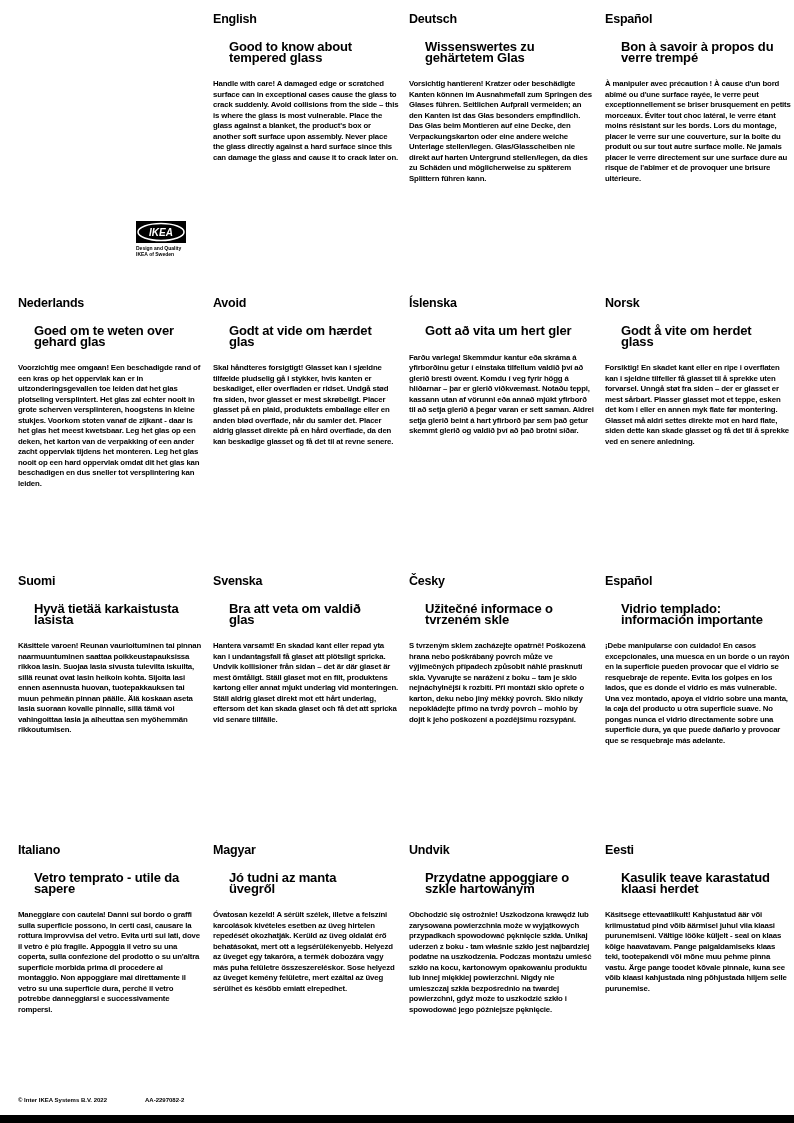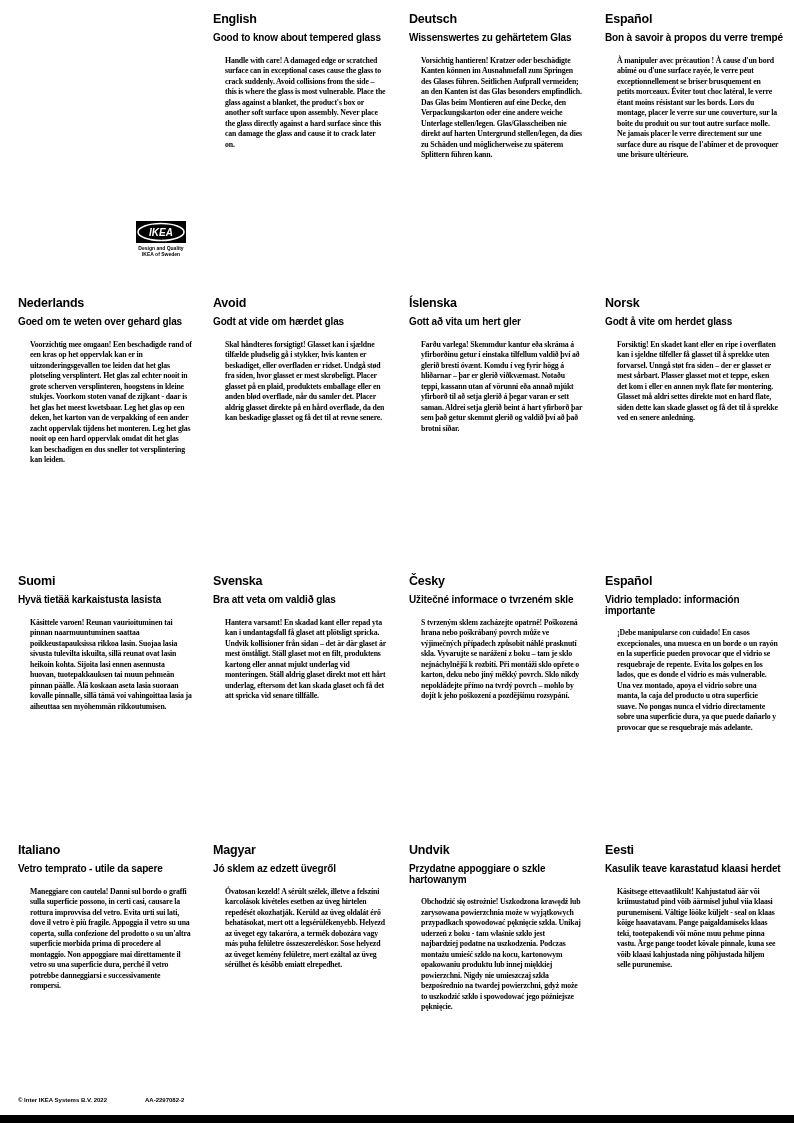--- a/index.html
+++ b/index.html
@@ -12,38 +12,37 @@
     color:#000;
   }
   .lang{position:absolute;width:186px;}
   .lang h2{
     margin:0 0 7px 0;
     font-size:12.5px;
     font-weight:bold;
     letter-spacing:-0.2px;
   }
   .lang .t{
-    margin:0;
-    font-size:10px;
+    margin:16px;
+    font-size:13px;
     font-weight:bold;
     line-height:10.5px;
     letter-spacing:-0.15px;
   }
   .lang .b{
-    margin:12px;
+    margin:0;
     font-size:7.8px;
     font-weight:bold;
     line-height:10.5px;
     letter-spacing:-0.15px;
-    font-family:Liberation Serif, serif;
   }
   .c1{left:18px}.c2{left:213px}.c3{left:409px}.c4{left:605px}
   .r1{top:12px}.r2{top:296px}.r3{top:574px}.r4{top:843px}
 
-  .logo-block{position:absolute;left:136px;top:221px;width:50px;text-align:center;}
+  .logo-block{position:absolute;left:136px;top:221px;width:50px;}
   .ikea-logo{display:block;width:50px;height:22px;}
   .logo-tagline{
     margin-top:2px;
     font-size:5px;
     font-weight:bold;
     line-height:6px;
     letter-spacing:0;
     white-space:nowrap;
   }
   .footer{
@@ -132,21 +131,21 @@
     <p class="b">¡Debe manipularse con cuidado! En casos excepcionales, una muesca en un borde o un rayón en la superficie pueden provocar que el vidrio se resquebraje de repente. Evita los golpes en los lados, que es donde el vidrio es más vulnerable. Una vez montado, apoya el vidrio sobre una manta, la caja del producto u otra superficie suave. No pongas nunca el vidrio directamente sobre una superficie dura, ya que puede dañarlo y provocar que se resquebraje más adelante.</p>
   </section>
 
   <section class="lang c1 r4">
     <h2>Italiano</h2>
     <p class="t">Vetro temprato - utile da sapere</p>
     <p class="b">Maneggiare con cautela! Danni sul bordo o graffi sulla superficie possono, in certi casi, causare la rottura improvvisa del vetro. Evita urti sui lati, dove il vetro è più fragile. Appoggia il vetro su una coperta, sulla confezione del prodotto o su un'altra superficie morbida prima di procedere al montaggio. Non appoggiare mai direttamente il vetro su una superficie dura, perché il vetro potrebbe danneggiarsi e successivamente rompersi.</p>
   </section>
   <section class="lang c2 r4">
     <h2>Magyar</h2>
-    <p class="t">Jó sklem az edzett üvegről</p>
+    <p class="t">Jó tudni az manta üvegről</p>
     <p class="b">Óvatosan kezeld! A sérült szélek, illetve a felszíni karcolások kivételes esetben az üveg hirtelen repedését okozhatják. Kerüld az üveg oldalát érő behatásokat, mert ott a legsérülékenyebb. Helyezd az üveget egy takaróra, a termék dobozára vagy más puha felületre összeszereléskor. Sose helyezd az üveget kemény felületre, mert ezáltal az üveg sérülhet és később emiatt elrepedhet.</p>
   </section>
   <section class="lang c3 r4">
     <h2>Undvik</h2>
     <p class="t">Przydatne appoggiare o szkle hartowanym</p>
     <p class="b">Obchodzić się ostrożnie! Uszkodzona krawędź lub zarysowana powierzchnia może w wyjątkowych przypadkach spowodować pęknięcie szkła. Unikaj uderzeń z boku - tam właśnie szkło jest najbardziej podatne na uszkodzenia. Podczas montażu umieść szkło na kocu, kartonowym opakowaniu produktu lub innej miękkiej powierzchni. Nigdy nie umieszczaj szkła bezpośrednio na twardej powierzchni, gdyż może to uszkodzić szkło i spowodować jego późniejsze pęknięcie.</p>
   </section>
   <section class="lang c4 r4">
     <h2>Eesti</h2>
     <p class="t">Kasulik teave karastatud klaasi herdet</p>

